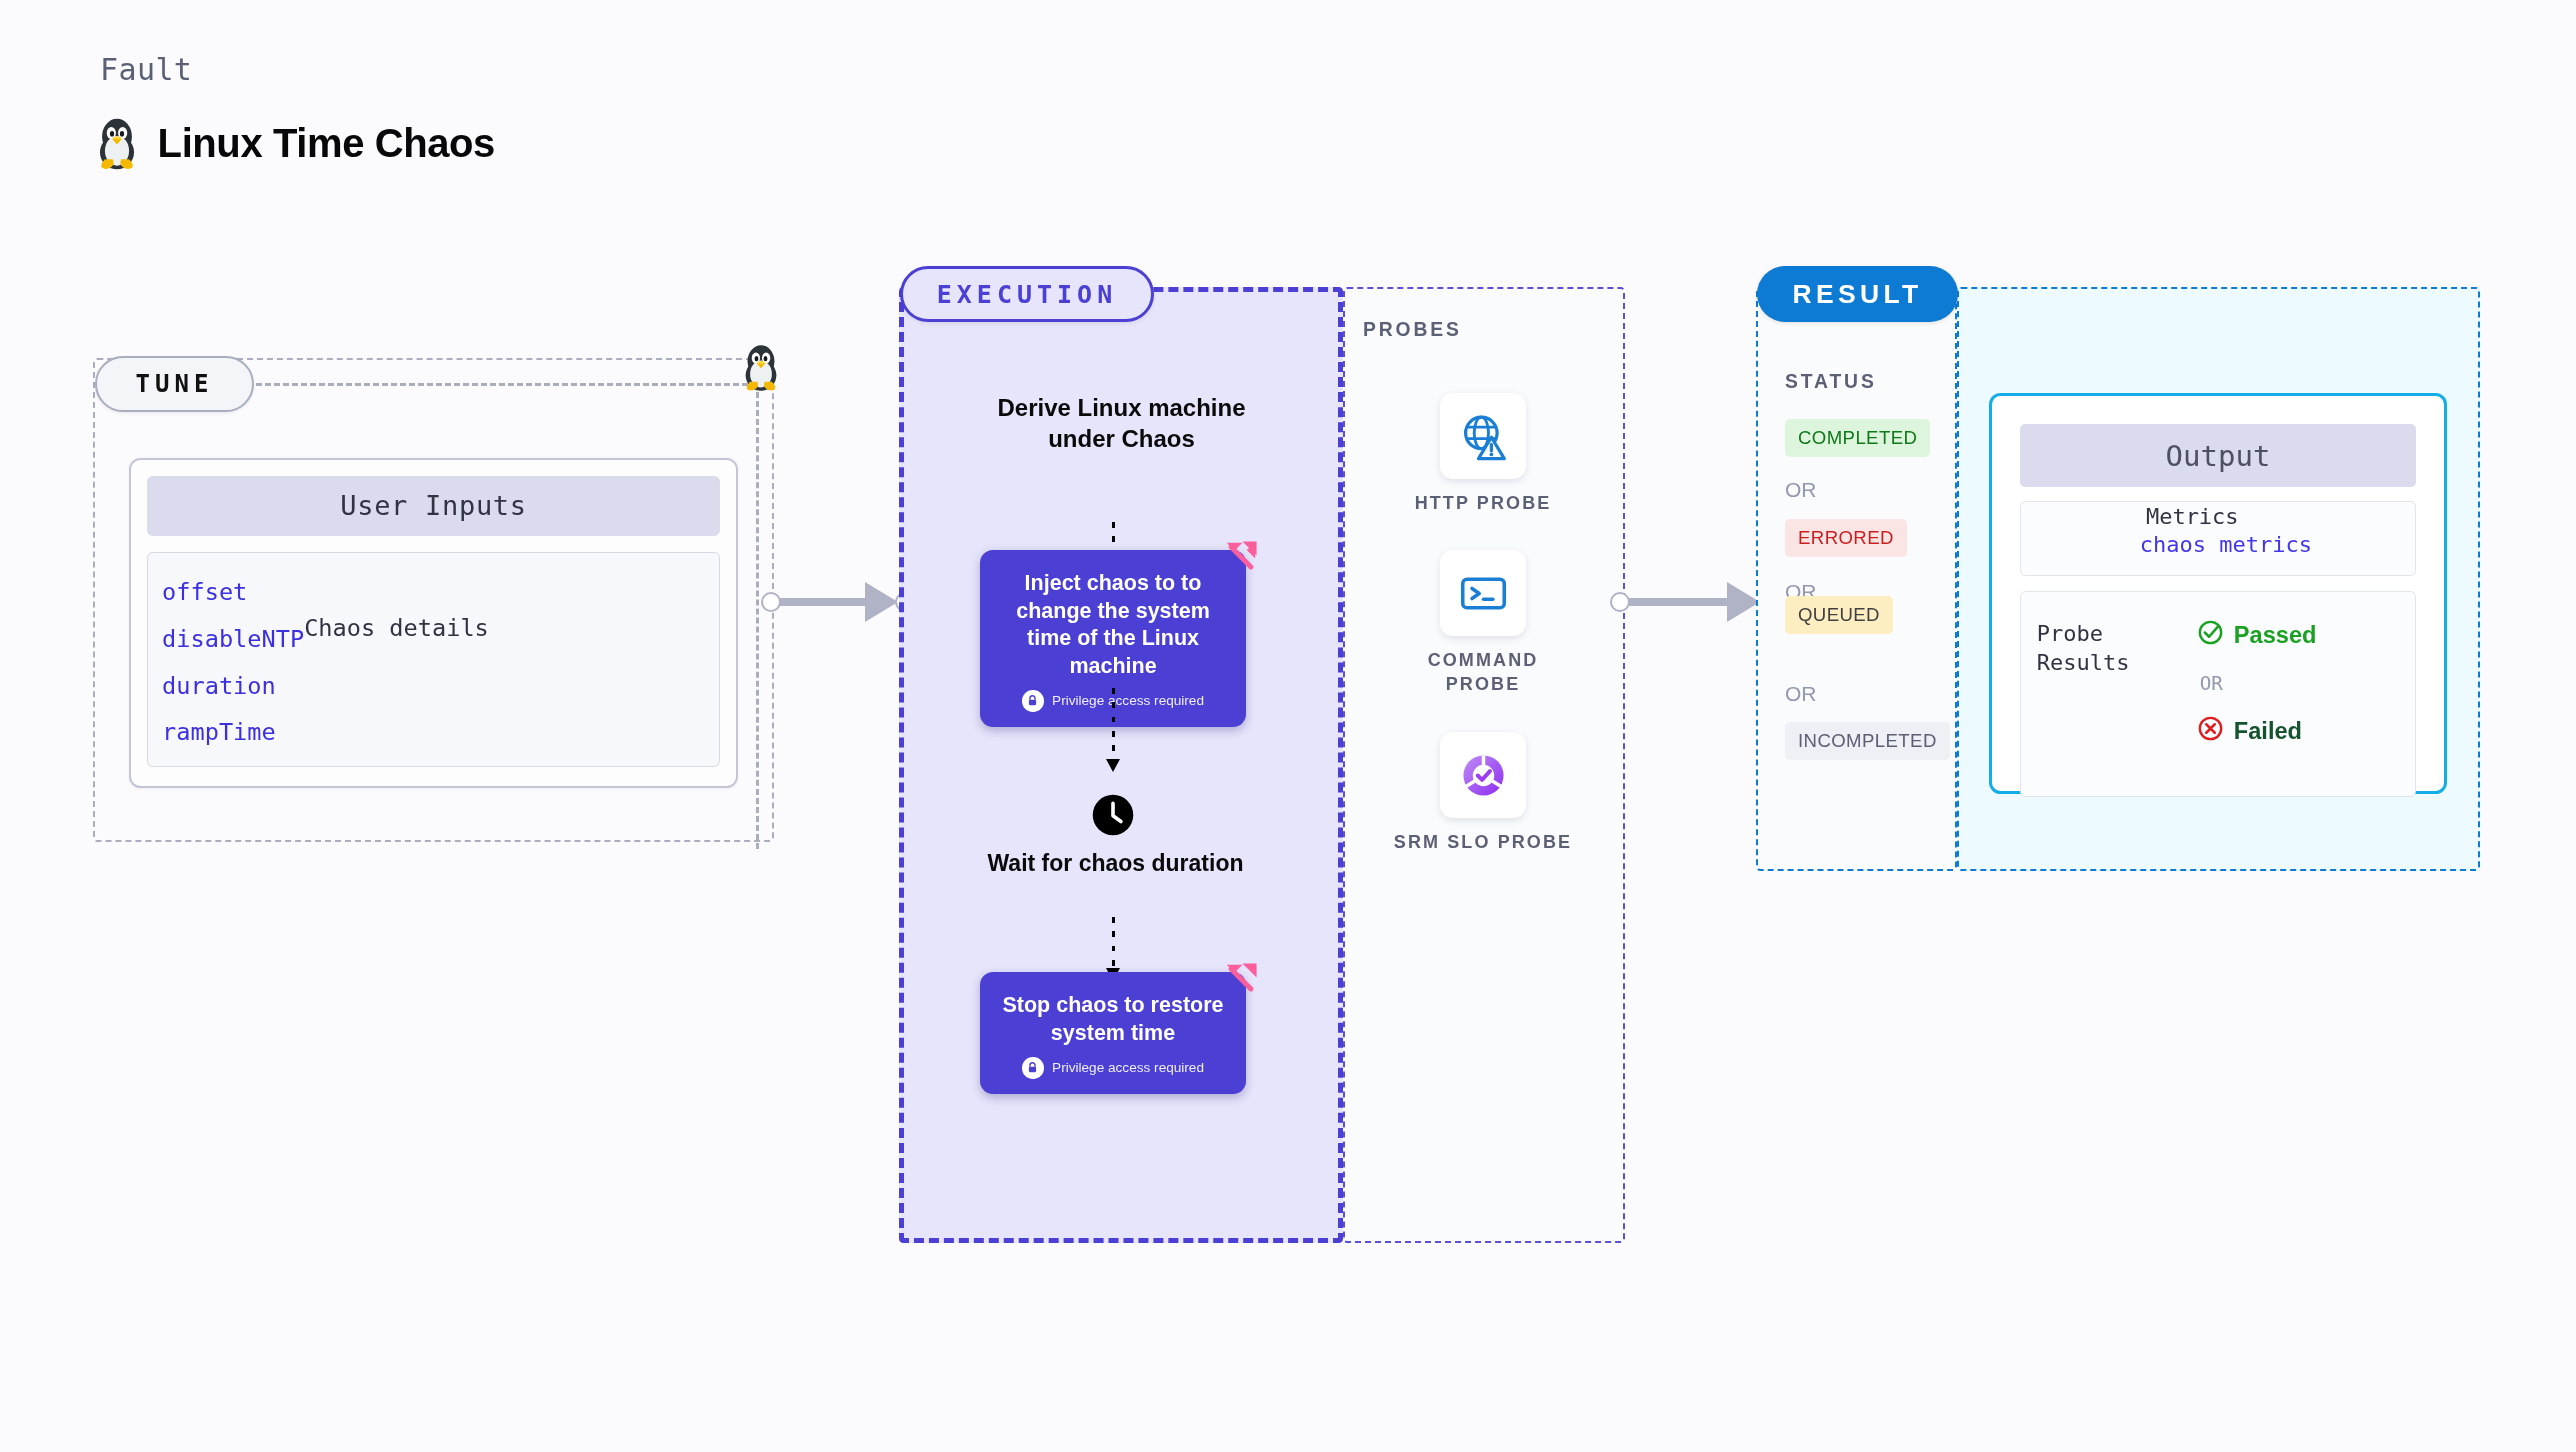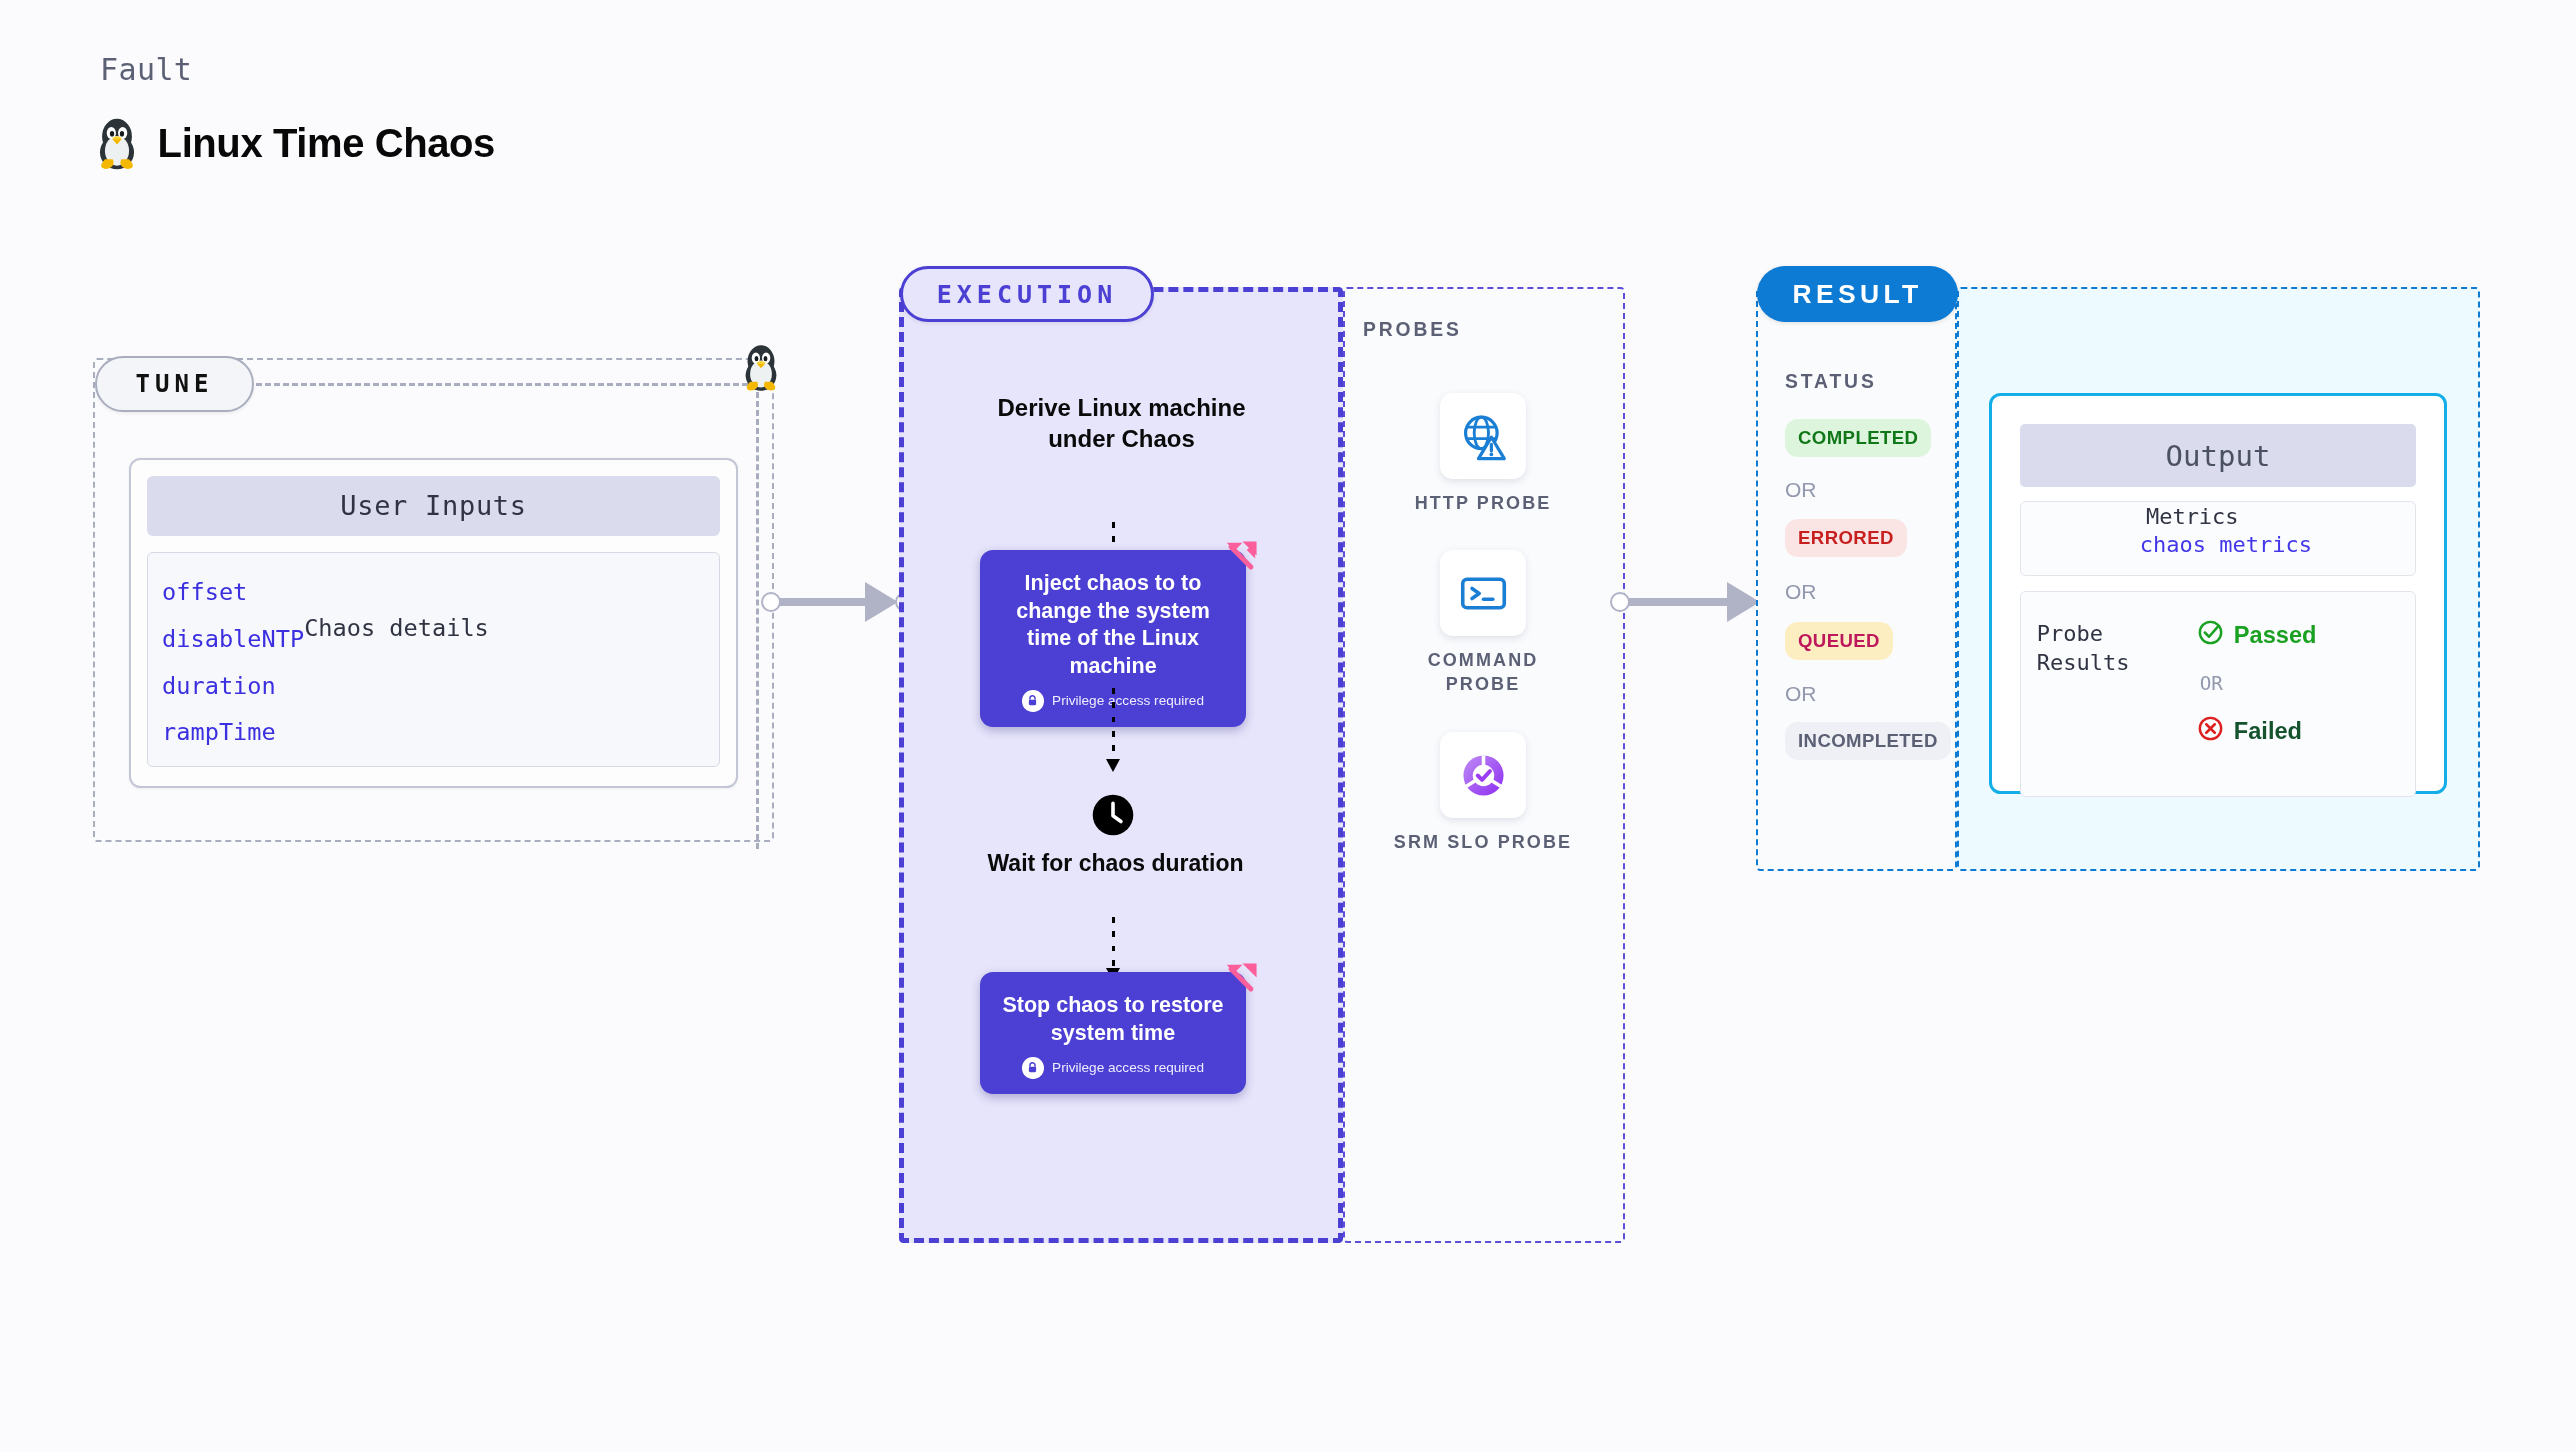--- a/index.html
+++ b/index.html
@@ -305,37 +305,37 @@
     font-size: 19.3px;
     font-weight: bold;
     letter-spacing: 2.9px;
     color: #5b6075;
   }
   .status-badge {
     position: absolute;
     left: 1785px;
     box-sizing: border-box;
     padding: 7.9px 13px;
-    border-radius: 13px;
+    border-radius: 5px;
     font-size: 18.6px;
-    font-weight: bold;
+    font-weight: normal;
     letter-spacing: 0.4px;
     white-space: nowrap;
   }
   .status-or {
     position: absolute;
     left: 1785px;
     font-size: 21px;
     color: #9298ad;
   }
   #badge-completed { top: 419px; background: #ddf5dd; color: #11781a; }
   #or-1 { top: 478px; }
   #badge-errored { top: 519px; background: #fbe4e4; color: #c81f1f; }
   #or-2 { top: 580px; }
-  #badge-queued { top: 622px; background: #fdeec1; color: #be185d; }
+  #badge-queued { top: 596px; background: #fdeec1; color: #404040; }
   #or-3 { top: 682px; }
   #badge-incompleted { top: 722px; background: #eef0f5; color: #5b6075; }
 
   
   #output-card {
     position: absolute;
     left: 1989px; top: 393px;
     width: 458px; height: 401px;
     box-sizing: border-box;
     border: 3.6px solid #13aee8;

